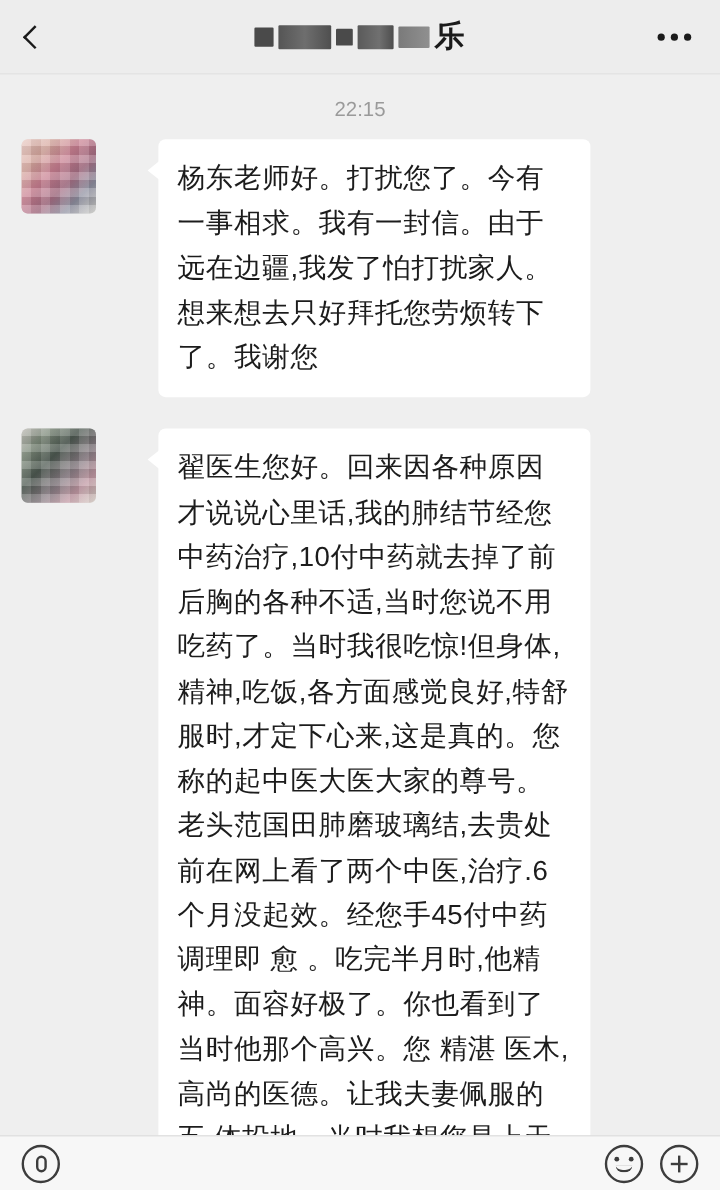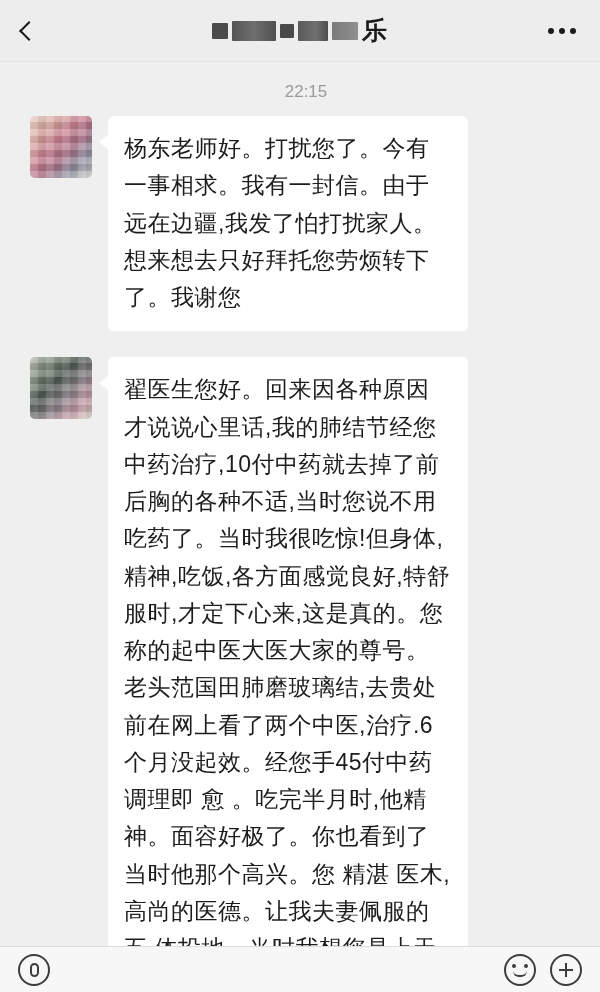--- a/index.html
+++ b/index.html
@@ -89,32 +89,32 @@
     background: #1b1b1b;
     display: block;
   }
 
   
   .chat {
     flex: 1 1 auto;
     overflow: hidden;
     padding: 0 18px 0 18px;
     background: #efefef;
-    margin-left: 12px;
   }
   .timestamp {
     text-align: center;
     color: #9a9a9a;
     font-size: 17px;
     margin: 20px 0 14px;
   }
   .msg-row {
     display: flex;
     align-items: flex-start;
     margin-bottom: 26px;
+    gap: 36px;
   }
   .avatar {
     width: 62px; height: 62px;
     flex: 0 0 62px;
     border-radius: 5px;
     margin-right: 16px;
     overflow: hidden;
     position: relative;
     background: #cfcfcf;
   }

